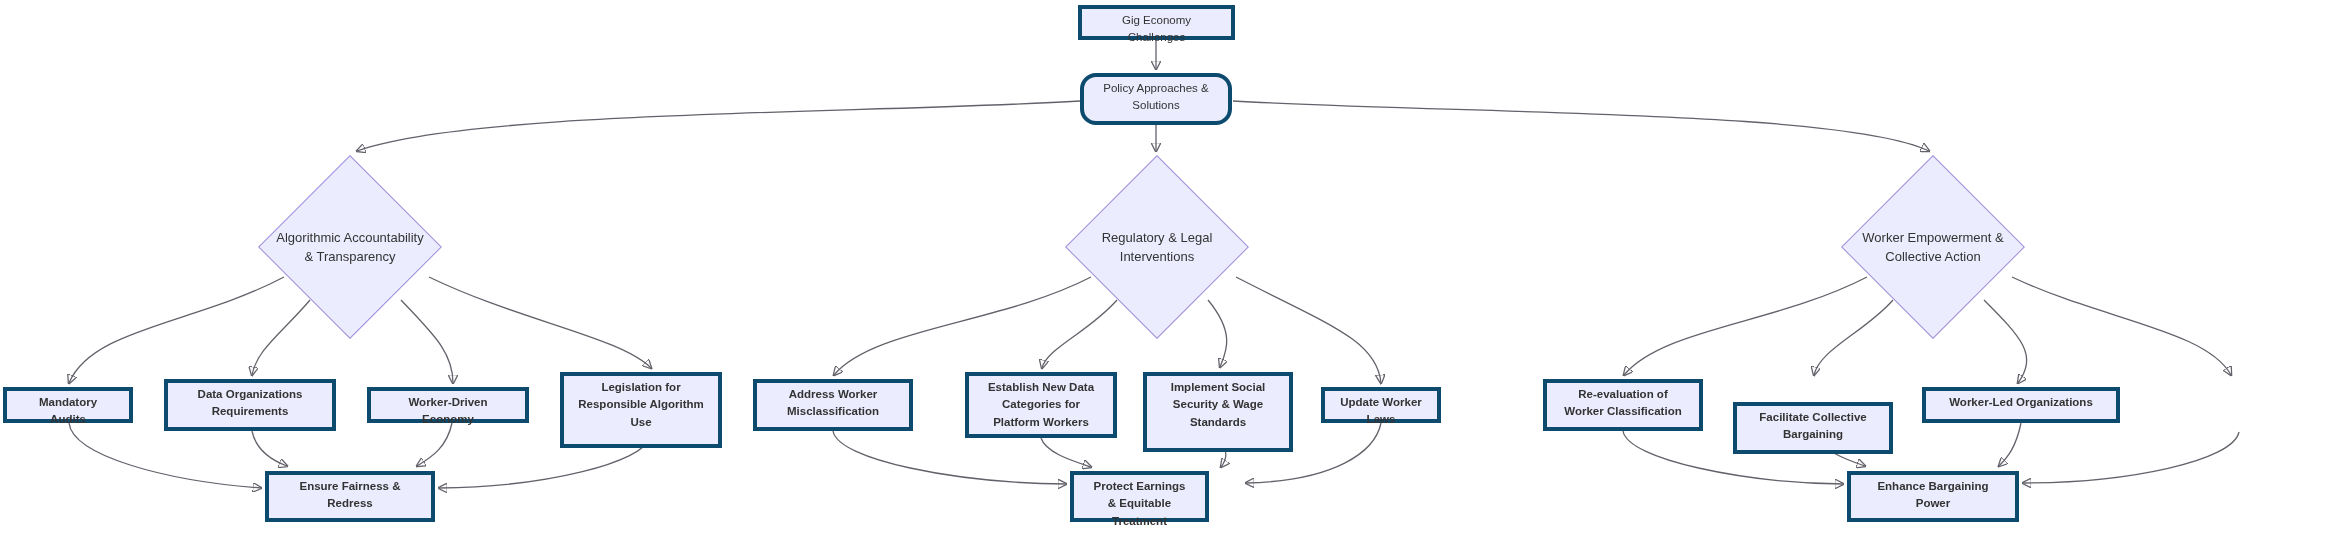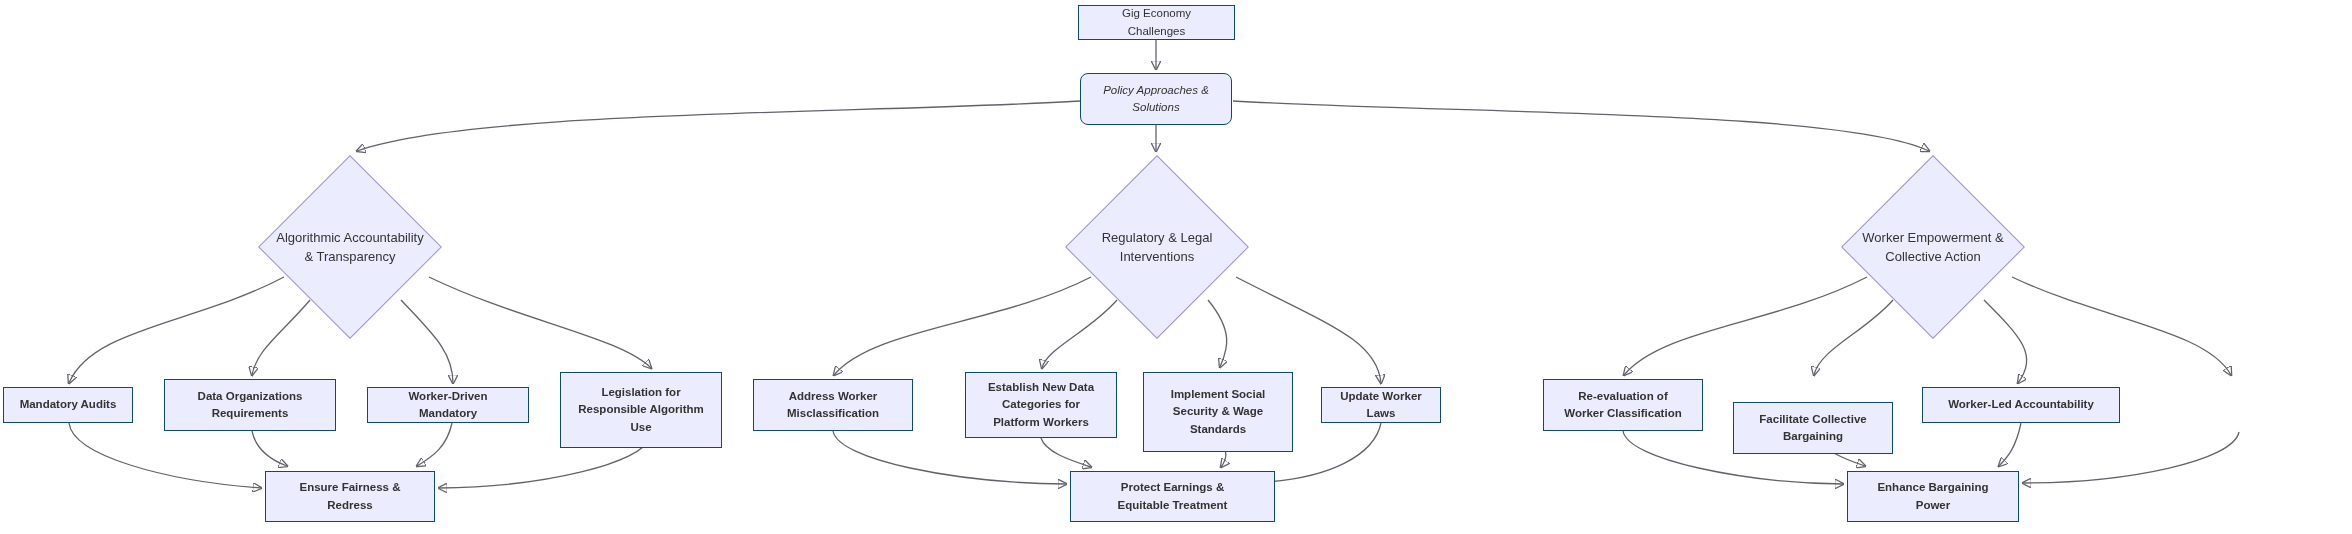--- a/index.html
+++ b/index.html
@@ -6,27 +6,27 @@
   body{
     width:2352px;height:534px;position:relative;overflow:hidden;
     font-family:"Liberation Sans","DejaVu Sans",sans-serif;
     color:#333333;
   }
   .canvas{position:absolute;left:0;top:0;width:2352px;height:534px;}
   #edges{position:absolute;left:0;top:0;pointer-events:none;}
   #edges path{fill:none;stroke:#62626b;stroke-width:1.3px;}
   .node{
     position:absolute;box-sizing:border-box;
-    background:#ECECFF;border:1px solid #0c4a6e;
-    display:flex;align-items:center;justify-content:center;
+    background:#ECECFF;border:4px solid #0c4a6e;
+    display:flex;justify-content:center;
     text-align:center;font-size:11.5px;line-height:1.5;
     padding:3px 14px;
   }
   .node.bold{font-weight:bold;}
-  .node.rounded{border-radius:8px;font-style:italic;}
+  .node.rounded{border-radius:16px;}
   .lbl{display:inline-block;}
   .narrow{max-width:114px;}
   .diamond{position:absolute;width:184px;height:184px;}
   .diamond-shape{
     position:absolute;left:27px;top:27px;width:128px;height:128px;
     transform:rotate(45deg);
     background:#ECECFF;border:1px solid #9f8fd8;
   }
   .diamond-label{
     position:absolute;left:0;top:0;right:0;bottom:0;
@@ -102,21 +102,21 @@
     <div class="diamond-label">Worker Empowerment &amp; Collective Action</div>
   </div>
 
   <div class="node bold" style="left:3px;top:387px;width:130px;height:36px">
     <span class="lbl">Mandatory Audits</span>
   </div>
   <div class="node bold" style="left:164px;top:379px;width:172px;height:52px">
     <span class="lbl">Data Organizations Requirements</span>
   </div>
   <div class="node bold" style="left:367px;top:387px;width:162px;height:36px">
-    <span class="lbl">Worker-Driven Mandatory</span>
+    <span class="lbl">Worker-Driven Economy</span>
   </div>
   <div class="node bold" style="left:560px;top:372px;width:162px;height:76px">
     <span class="lbl">Legislation for Responsible Algorithm Use</span>
   </div>
 
   <div class="node bold" style="left:753px;top:379px;width:160px;height:52px">
     <span class="lbl">Address Worker Misclassification</span>
   </div>
   <div class="node bold" style="left:965px;top:372px;width:152px;height:66px">
     <span class="lbl">Establish New Data Categories for Platform Workers</span>
@@ -128,26 +128,26 @@
     <span class="lbl">Update Worker Laws</span>
   </div>
 
   <div class="node bold" style="left:1543px;top:379px;width:160px;height:52px">
     <span class="lbl">Re-evaluation of Worker Classification</span>
   </div>
   <div class="node bold" style="left:1733px;top:402px;width:160px;height:52px">
     <span class="lbl">Facilitate Collective Bargaining</span>
   </div>
   <div class="node bold" style="left:1922px;top:387px;width:198px;height:36px">
-    <span class="lbl">Worker-Led Accountability</span>
+    <span class="lbl">Worker-Led Organizations</span>
   </div>
 
   <div class="node bold" style="left:265px;top:471px;width:170px;height:51px">
     <span class="lbl narrow">Ensure Fairness &amp; Redress</span>
   </div>
-  <div class="node bold" style="left:1070px;top:471px;width:205px;height:51px">
+  <div class="node bold" style="left:1070px;top:471px;width:139px;height:51px">
     <span class="lbl narrow">Protect Earnings &amp; Equitable Treatment</span>
   </div>
   <div class="node bold" style="left:1847px;top:471px;width:172px;height:51px">
     <span class="lbl narrow">Enhance Bargaining Power</span>
   </div>
 
 </div>
 
 </body></html>

